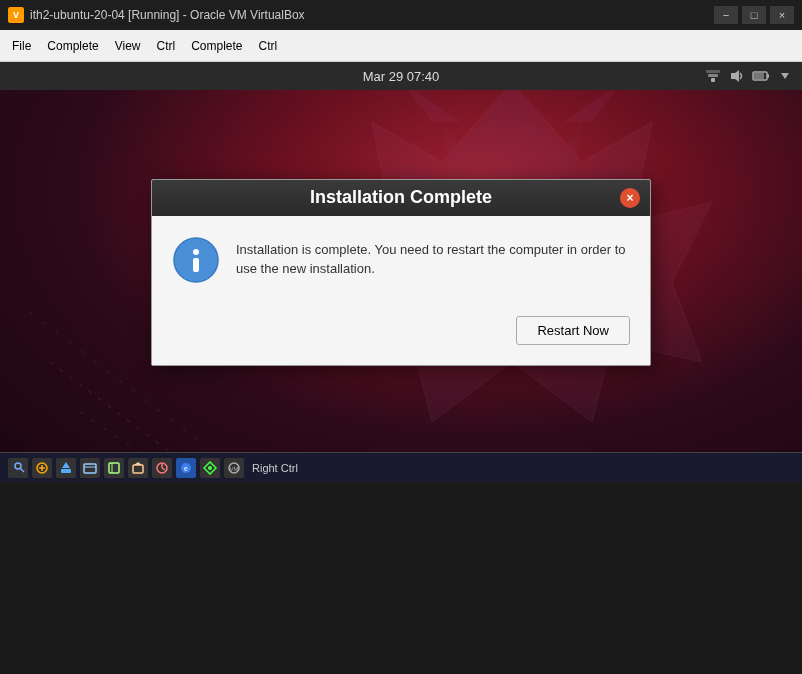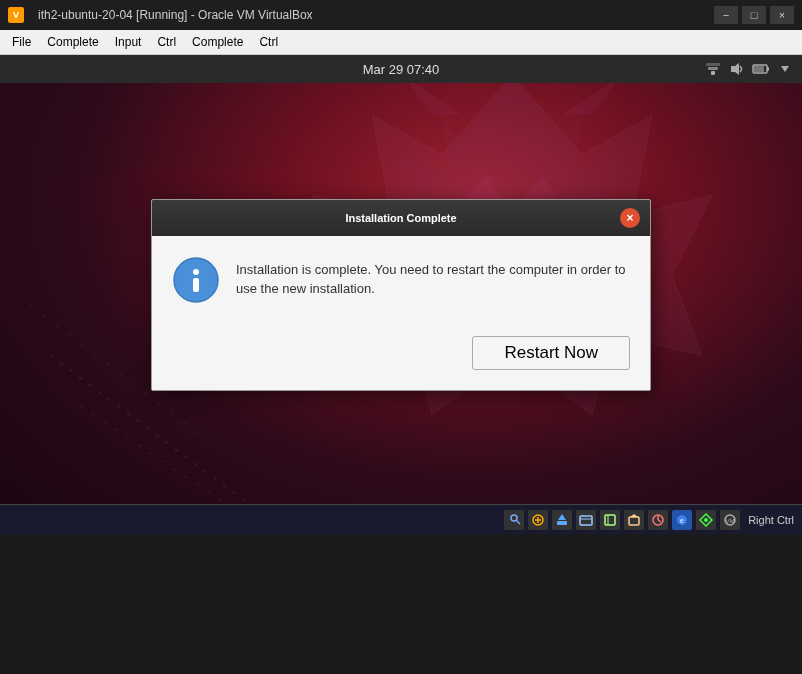--- a/index.html
+++ b/index.html
@@ -31,42 +31,41 @@
       align-items: center;
       justify-content: center;
       font-size: 10px;
       color: #fff;
       font-weight: bold;
     }
     #titlebar-title {
       flex: 1;
       color: #ccc;
       font-size: 12px;
-      margin-left: 8px;
     }
     #titlebar-controls {
       display: flex;
       gap: 4px;
     }
     .title-btn {
       width: 24px;
       height: 18px;
       background: #3a3a3a;
       border: none;
       color: #ccc;
       font-size: 11px;
       cursor: pointer;
       display: flex;
       align-items: center;
       justify-content: center;
     }
 
     
     #menubar {
-      height: 25px;
+      height: 32px;
       background: #f0f0f0;
       display: flex;
       align-items: center;
       padding: 0 4px;
       border-bottom: 1px solid #ccc;
     }
     .menu-item {
       padding: 2px 8px;
       color: #000;
       font-size: 12px;
@@ -97,21 +96,21 @@
       color: #ccc;
       font-size: 13px;
       display: flex;
       align-items: center;
       justify-content: center;
     }
 
     
     #vm-screen {
       width: 802px;
-      height: 479px;
+      height: 420px;
       position: relative;
       overflow: hidden;
       background: #3a0a1a;
     }
 
     
     #ubuntu-bg {
       position: absolute;
       inset: 0;
       background: radial-gradient(ellipse at 60% 30%, #a02030 0%, #6a1020 30%, #2d0a1a 60%, #1a0510 100%);
@@ -146,21 +145,21 @@
     #dialog-titlebar {
       height: 36px;
       background: linear-gradient(to bottom, #3a3a3a, #2a2a2a);
       display: flex;
       align-items: center;
       padding: 0 10px;
       justify-content: space-between;
     }
     #dialog-title-text {
       color: #fff;
-      font-size: 11px;
+      font-size: 18px;
       font-weight: 600;
       flex: 1;
       text-align: center;
     }
     #dialog-close-btn {
       width: 20px;
       height: 20px;
       background: #e05030;
       border-radius: 50%;
       border: none;
@@ -195,37 +194,36 @@
       color: #333;
       line-height: 1.5;
       padding-top: 4px;
     }
     #dialog-actions {
       display: flex;
       justify-content: flex-end;
       padding-top: 4px;
     }
     #restart-btn {
-      padding: 6px 31px;
+      padding: 6px 20px;
       background: #f5f5f5;
       border: 1px solid #aaa;
       border-radius: 3px;
-      font-size: 17px;
+      font-size: 13px;
       cursor: pointer;
       color: #000;
       min-width: 100px;
     }
 
     
     #taskbar {
       height: 30px;
       background: #1a1a2e;
       display: flex;
       align-items: center;
-      justify-content: flex-end;
       padding: 0 8px;
       gap: 4px;
       border-top: 1px solid #444;
       position: absolute;
       bottom: 0;
       left: 0;
       right: 0;
     }
     .taskbar-icon {
       width: 20px;
@@ -262,21 +260,21 @@
   <div id="titlebar-controls">
     <button class="title-btn">−</button>
     <button class="title-btn">□</button>
     <button class="title-btn close">×</button>
   </div>
 </div>
 
 <div id="menubar">
   <div class="menu-item">File</div>
   <div class="menu-item">Complete</div>
-  <div class="menu-item">Input</div>
+  <div class="menu-item">View</div>
   <div class="menu-item">Ctrl</div>
   <div class="menu-item">Complete</div>
   <div class="menu-item">Ctrl</div>
 </div>
 
 <div id="vm-screen">
 
   <div id="ubuntu-bg"></div>
 
   <svg id="bg-lines" viewBox="0 0 802 590" xmlns="http://www.w3.org/2000/svg">

